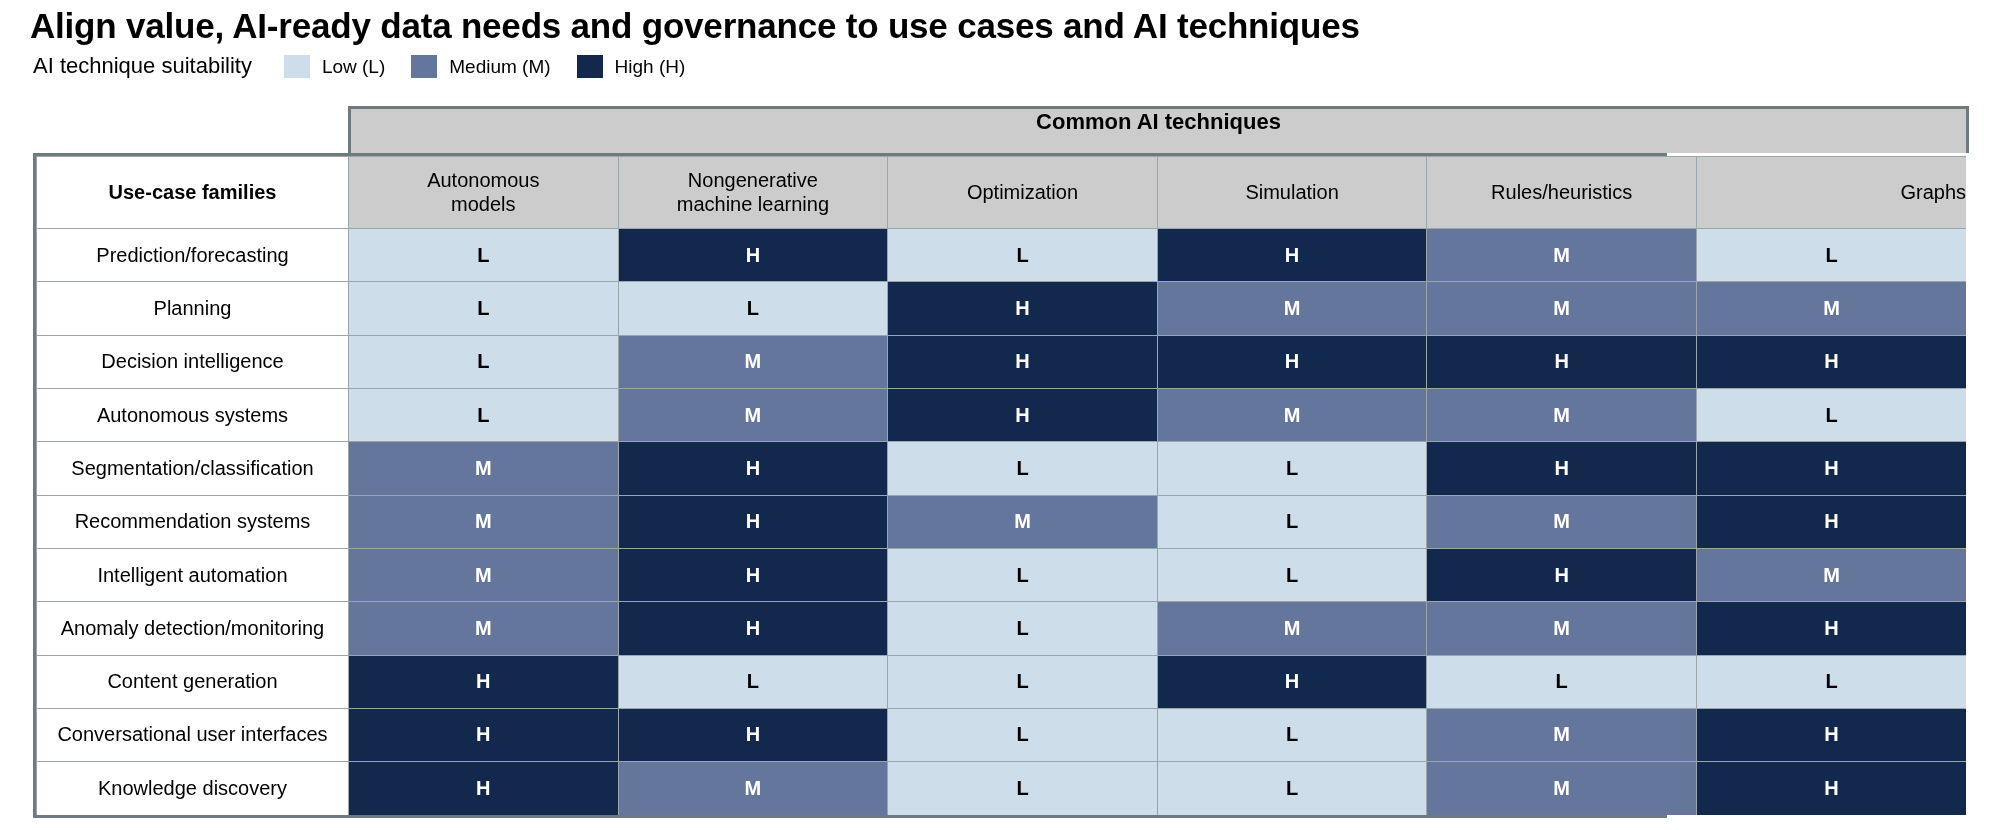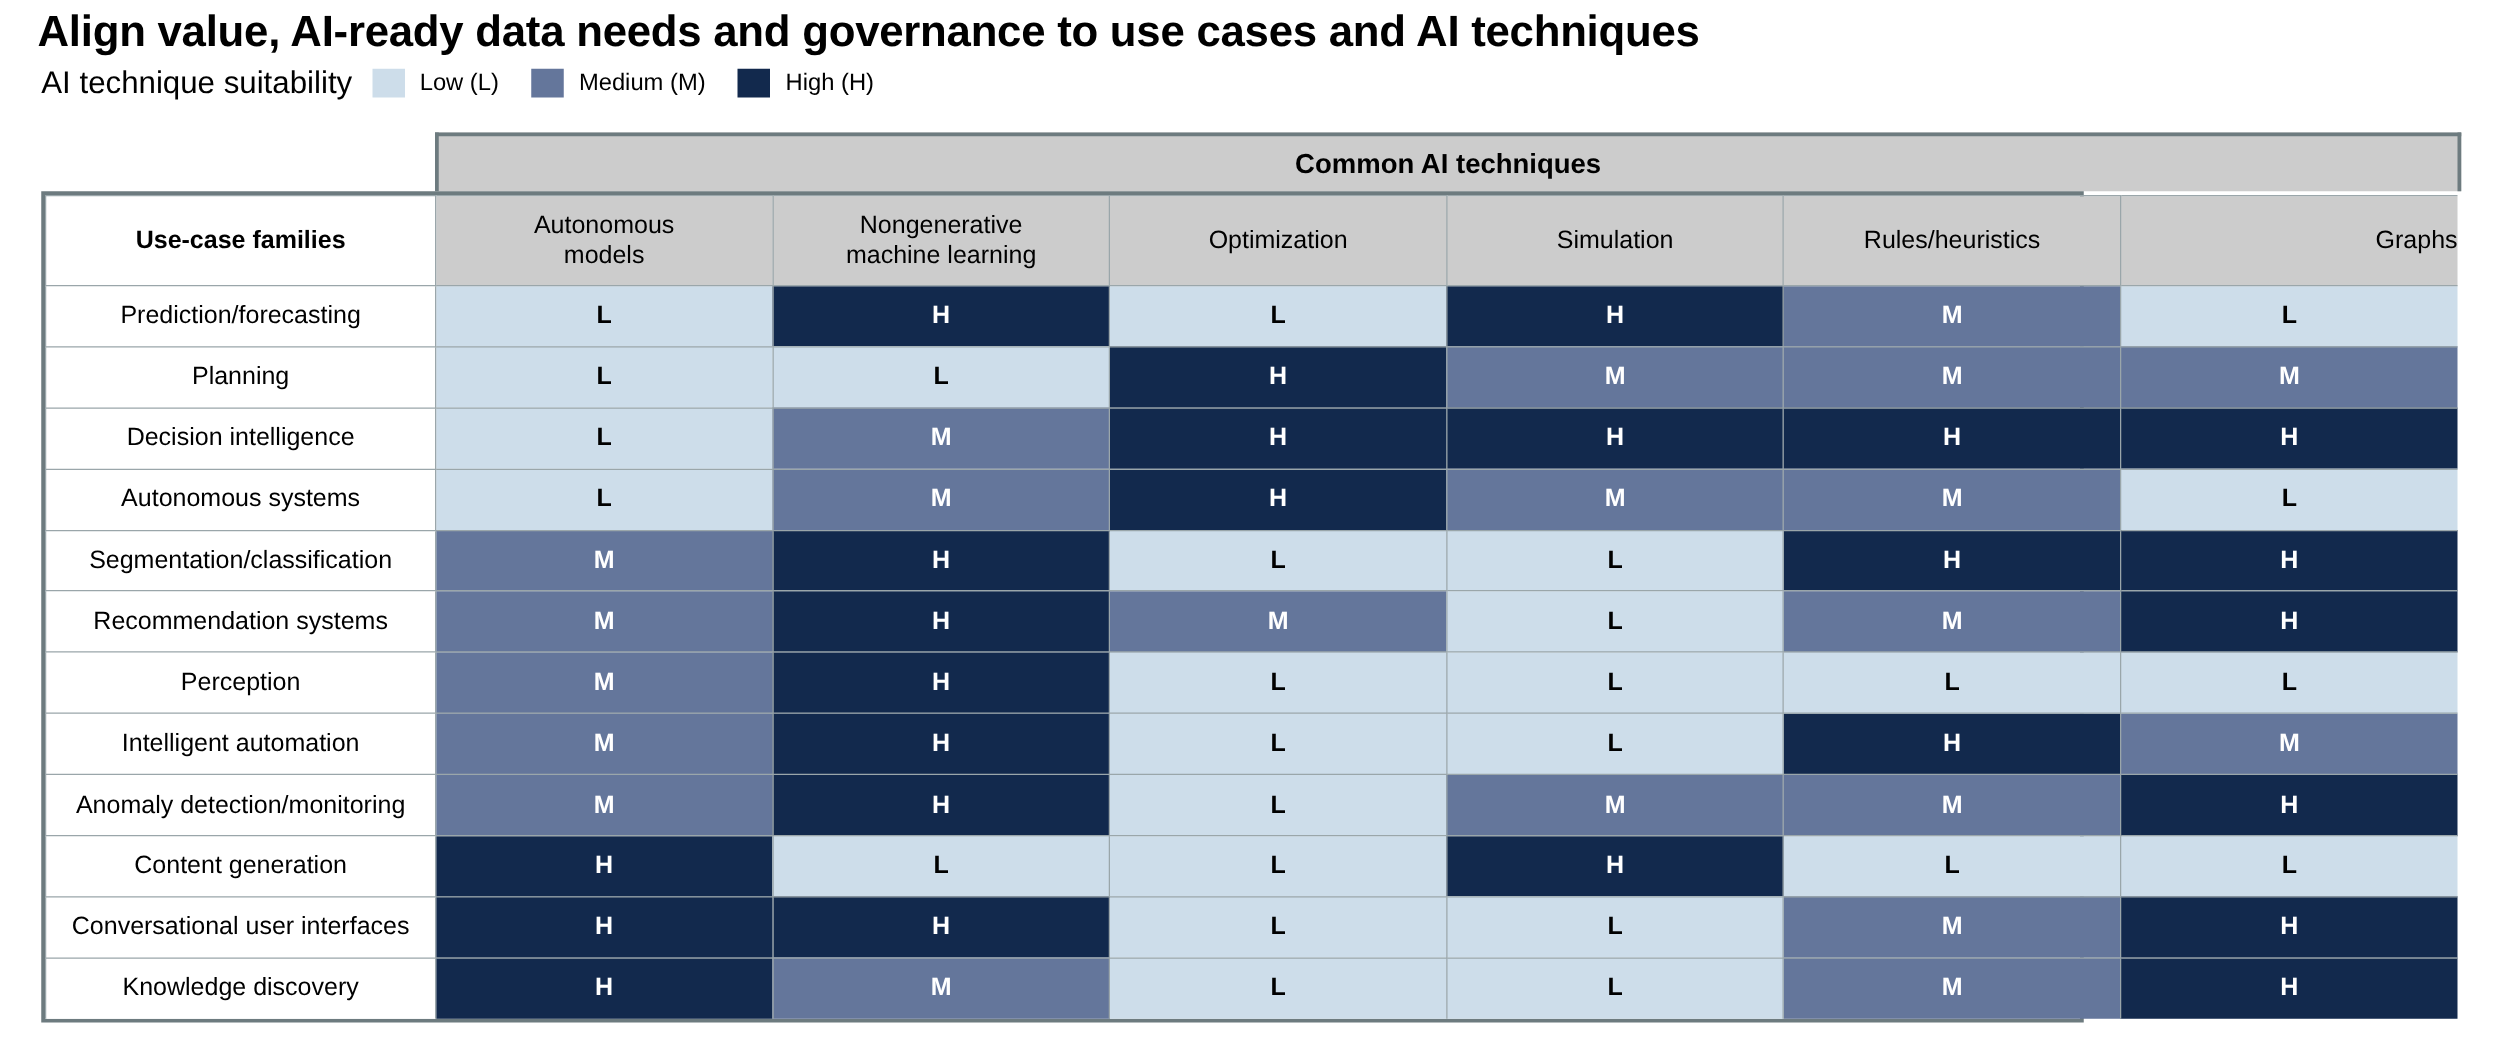--- a/index.html
+++ b/index.html
@@ -36,22 +36,22 @@
   
   .legend {
     position: absolute;
     left: 33px;
     top: 55px;
     display: flex;
     align-items: center;
     height: 22px;
   }
   .legend-title {
-    font-size: 25px;
-    margin-right: 16px;
+    font-size: 22px;
+    margin-right: 32px;
     white-space: nowrap;
   }
   .legend-item {
     display: flex;
     align-items: flex-end;
     margin-right: 26px;
     white-space: nowrap;
   }
   .legend-swatch {
     width: 26px;
@@ -77,21 +77,21 @@
     position: absolute;
     left: 315px;
     top: 0;
     width: 1621px;
     height: 47px;
     background: #cccccc;
     border: 3px solid #6d7b7f;
     border-bottom: none;
     box-sizing: border-box;
     display: flex;
-    align-items: center;
+    align-items: flex-start;
     justify-content: center;
   }
   .banner-label {
     font-size: 22px;
     font-weight: bold;
   }
 
   .grid-wrap {
     position: absolute;
     left: 0;
@@ -275,29 +275,20 @@
             <tr class="data-row">
               <td class="rowlabel">Recommendation systems</td>
               <td class="cell v-M" data-row="Recommendation systems">M</td>
               <td class="cell v-H" data-row="Recommendation systems">H</td>
               <td class="cell v-M" data-row="Recommendation systems">M</td>
               <td class="cell v-L" data-row="Recommendation systems">L</td>
               <td class="cell v-M" data-row="Recommendation systems">M</td>
               <td class="cell v-H" data-row="Recommendation systems">H</td>
             </tr>
             <tr class="data-row">
-              <td class="rowlabel">Perception</td>
-              <td class="cell v-M" data-row="Perception">M</td>
-              <td class="cell v-H" data-row="Perception">H</td>
-              <td class="cell v-L" data-row="Perception">L</td>
-              <td class="cell v-L" data-row="Perception">L</td>
-              <td class="cell v-L" data-row="Perception">L</td>
-              <td class="cell v-L" data-row="Perception">L</td>
-            </tr>
-            <tr class="data-row">
               <td class="rowlabel">Intelligent automation</td>
               <td class="cell v-M" data-row="Intelligent automation">M</td>
               <td class="cell v-H" data-row="Intelligent automation">H</td>
               <td class="cell v-L" data-row="Intelligent automation">L</td>
               <td class="cell v-L" data-row="Intelligent automation">L</td>
               <td class="cell v-H" data-row="Intelligent automation">H</td>
               <td class="cell v-M" data-row="Intelligent automation">M</td>
             </tr>
             <tr class="data-row">
               <td class="rowlabel">Anomaly detection/monitoring</td>

